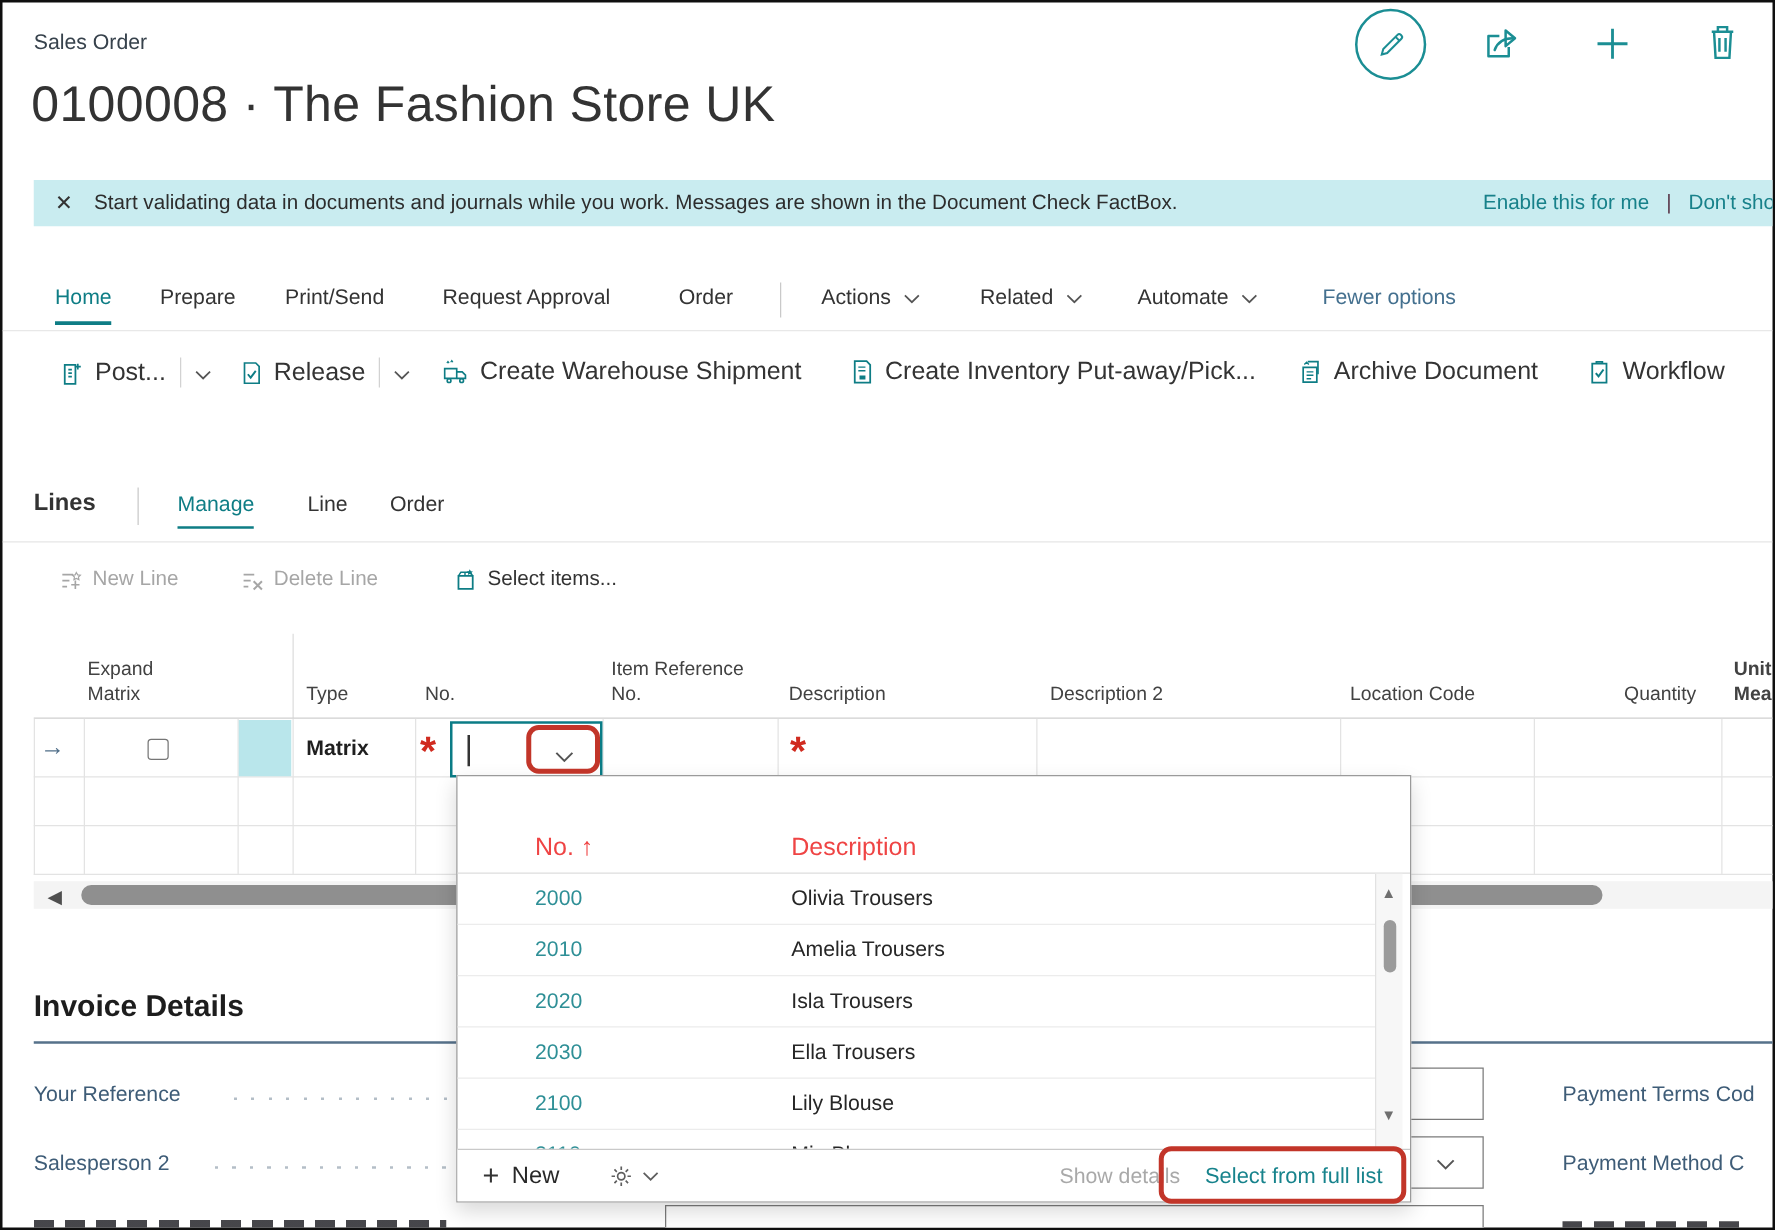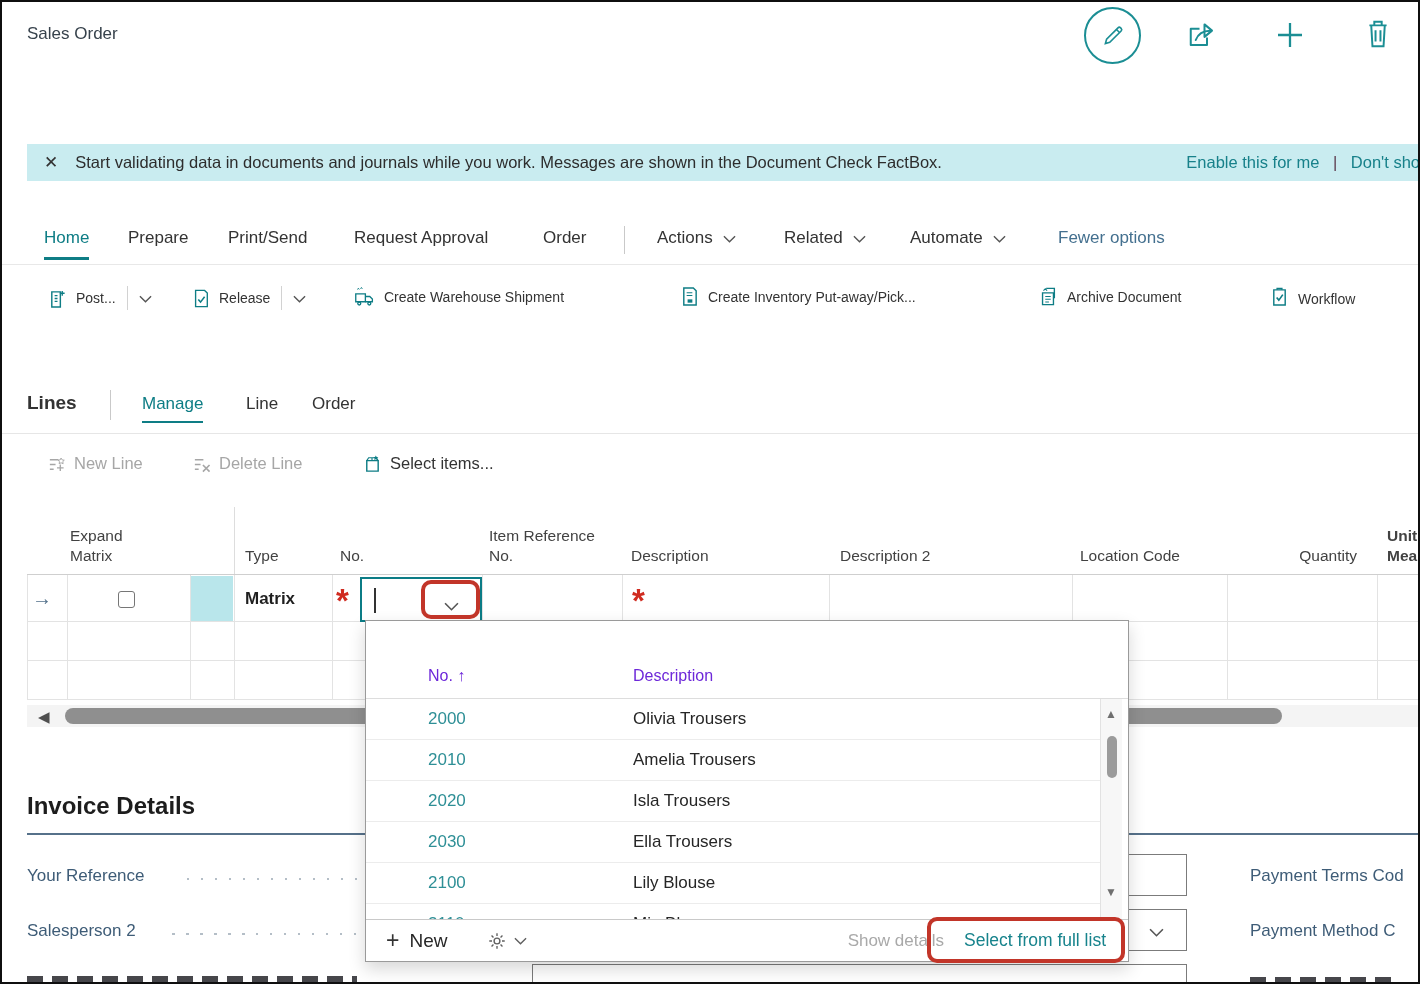--- a/index.html
+++ b/index.html
@@ -28,21 +28,21 @@
 
   
   .tab { position:absolute; top:226px; font-size:17px; color:#333; cursor:pointer; padding-bottom:9px; }
   .tab.active { color:#0e7d85; border-bottom:3px solid #0e7d85; }
   .vdiv { position:absolute; width:1px; background:#c9c9c9; }
   .menu-chev { display:inline-block; margin-left:10px; }
   .fewer { color:#44708f; }
   .tabs-underline { position:absolute; left:0; top:262px; width:100%; height:1px; background:#e8e8e8; }
 
   
-  .act { position:absolute; top:284px; display:flex; align-items:center; font-size:14px; color:#333; cursor:pointer; }
+  .act { position:absolute; top:284px; display:flex; align-items:center; font-size:20px; color:#333; cursor:pointer; }
   .act svg { margin-right:9px; }
   .act .adiv { width:1px; height:24px; background:#d2d2d2; margin:0 11px; }
 
   
   .lines-title { position:absolute; left:25px; top:390px; font-size:19px; font-weight:bold; color:#333; }
   .ltab { position:absolute; top:392px; font-size:17px; color:#333; cursor:pointer; padding-bottom:7px; }
   .ltab.active { color:#0e7d85; border-bottom:2.5px solid #0e7d85; }
   .lines-underline { position:absolute; left:0; top:431px; width:100%; height:1px; background:#e6e6e6; }
   .sub { position:absolute; top:452px; display:flex; align-items:center; font-size:16.5px; cursor:pointer; }
   .sub svg { margin-right:8px; }
@@ -80,21 +80,21 @@
   .inv-underline { position:absolute; left:25px; top:831px; width:1393px; height:2px; background:#56718a; }
   .flabel { position:absolute; font-size:17px; color:#3e5c77; white-space:nowrap; }
   .dots { position:absolute; height:2px; background-image:repeating-linear-gradient(90deg,#b4bec7 0 2.5px,transparent 2.5px 14px); }
   .fbox { position:absolute; left:530px; width:655px; height:42px; border:1px solid #7b7b7b; background:#fff; }
   .fbox .chev { position:absolute; right:22px; top:13px; color:#555; }
   .clip-strip { position:absolute; height:8px; background-image:repeating-linear-gradient(90deg,#26262b 0 16px,transparent 16px 25px); opacity:.85; }
 
   
   .dd { position:absolute; left:363px; top:618px; width:764px; height:342px; background:#fff;
         border:1px solid #9a9a9a; box-shadow:0 7px 16px rgba(0,0,0,.16); z-index:5; }
-  .dd-colh { position:absolute; top:46px; font-size:16px; color:#6d28d9; }
+  .dd-colh { position:absolute; top:46px; font-size:20px; color:#ef4444; }
   .dd-hdiv { position:absolute; left:0; top:77px; width:100%; height:1px; background:#ddd; }
   .dd-row { position:absolute; left:0; width:740px; height:41px; border-bottom:1px solid #ececec; cursor:pointer;text-decoration:underline; }
   .dd-row .no { position:absolute; left:62px; top:10px; font-size:17px; color:#2e8f96; }
   .dd-row .ds { position:absolute; left:267px; top:10px; font-size:17px; color:#262626; }
   .dd-partial { position:absolute; left:0; top:283px; width:740px; height:17px; overflow:hidden; }
   .dd-scroll { position:absolute; left:734px; top:78px; width:22px; height:222px; background:#f7f7f7; border-left:1px solid #e2e2e2; }
   .dd-up, .dd-down { position:absolute; left:4px; font-size:12px; color:#6f6f6f; cursor:pointer; }
   .dd-thumb { position:absolute; left:6px; top:37px; width:10px; height:42px; background:#9b9b9b; border-radius:6px; cursor:grab; }
   .dd-footer { position:absolute; left:0; bottom:0; width:100%; height:42px; border-top:1px solid #c9c9c9;
                background:#fff; display:flex; align-items:center; }
@@ -104,20 +104,21 @@
   .dd-gear svg { margin-right:7px; }
   .dd-showdet { margin-left:auto; font-size:17px; color:#a9a9a9; cursor:pointer; }
   .dd-selectfull { font-size:17.5px; color:#17838c; margin:0 22px 0 20px; cursor:pointer; white-space:nowrap; }
 </style>
 </head>
 <body>
 
 <div id="frame">
 
   <div class="caption">Sales Order</div>
+  <div class="pagetitle">0100008 · The Fashion Store UK</div>
 
   <div class="topicon icon-circle">
     <svg width="26" height="26" viewBox="0 0 24 24" fill="none" stroke="currentColor" stroke-width="1.5">
       <path d="M5 19l1.1-4L16.6 4.5a1.7 1.7 0 0 1 2.4 0l.5.5a1.7 1.7 0 0 1 0 2.4L9 17.9 5 19z"></path>
       <path d="M15.2 6l2.8 2.8"></path>
     </svg>
   </div>
   <div class="topicon icon-share">
     <svg width="34" height="30" viewBox="0 0 26 24" fill="none" stroke="currentColor" stroke-width="1.6" stroke-linejoin="round">
       <path d="M11 7H4v13h13v-6"></path>
@@ -208,21 +209,21 @@
   </div>
   <div class="act" style="left:1036px;">
     <svg width="20" height="21" viewBox="0 0 22 22" fill="none" stroke="#0e7d85" stroke-width="1.5">
         <path d="M5 7h12v13H5z"></path>
         <path d="M8 11h6M8 14h6M8 17h4" stroke-width="1.2"></path>
         <path d="M9 2h9v11"></path>
         <path d="M6 4.5l2-2 2 2" stroke-width="1.2"></path>
       </svg>
     <span>Archive Document</span>
   </div>
-  <div class="act" style="left:1268px;align-items:flex-end;">
+  <div class="act" style="left:1268px;">
     <svg width="19" height="21" viewBox="0 0 20 22" fill="none" stroke="#0e7d85" stroke-width="1.5">
         <path d="M4 4h12v16H4z"></path>
         <path d="M7.5 4V2.5h5V4"></path>
         <path d="M7 12l2.3 2.8L13.5 9" stroke-width="1.7"></path>
       </svg>
     <span>Workflow</span>
   </div>
 
   <div class="lines-title">Lines</div>
   <div class="vdiv" style="left:108px; top:388px; height:30px;"></div>

